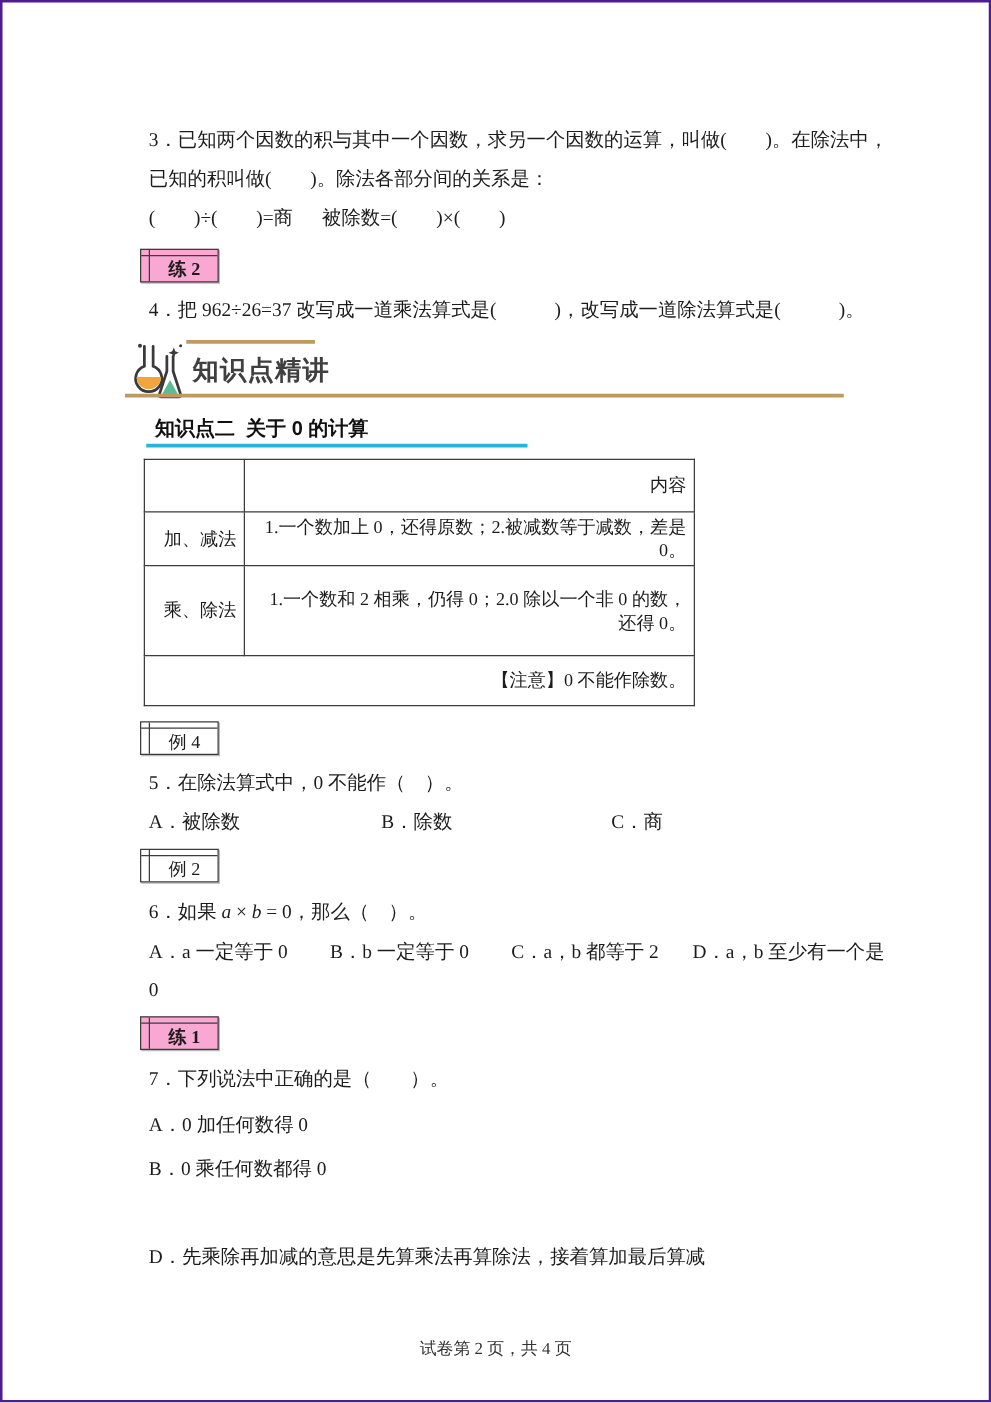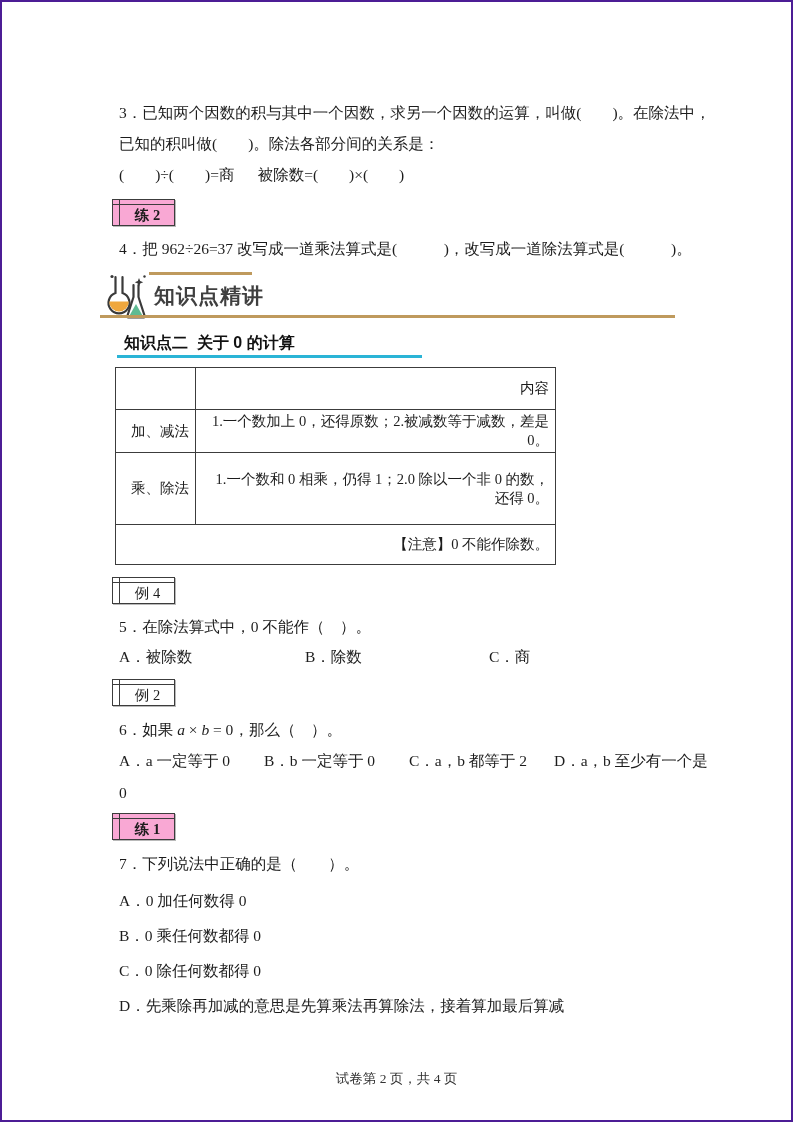--- a/index.html
+++ b/index.html
@@ -115,21 +115,21 @@
         <tr class="row-head">
       <td class="col-label"></td>
       <td>内容</td>
     </tr>
     <tr class="row-1">
       <td class="col-label">加、减法</td>
       <td>1.一个数加上 0，还得原数；2.被减数等于减数，差是 0。</td>
     </tr>
     <tr class="row-2">
       <td class="col-label">乘、除法</td>
-      <td>1.一个数和 0 相乘，仍得 1；2.0 除以一个非 0 的数，还得 0。</td>
+      <td>1.一个数和 2 相乘，仍得 0；2.0 除以一个非 0 的数，还得 0。</td>
     </tr>
     <tr class="row-note">
       <td colspan="2">【注意】0 不能作除数。</td>
     </tr>
   </tbody>
     </table>
 
   <div class="badge" style="top:575px">
     <span class="badge-label">例 4</span>
   </div>
@@ -154,18 +154,17 @@
   </div>
   <div class="line" style="top:780px">0</div>
 
   <div class="badge blue" style="top:811px">
     <span class="badge-label">练 1</span>
   </div>
 
   <div class="line" style="top:851px">7．下列说法中正确的是（　　）。</div>
   <div class="line" style="top:888px">A．0 加任何数得 0</div>
   <div class="line" style="top:923px">B．0 乘任何数都得 0</div>
-  <div class="line" style="top:958px">C．0 除任何数都得 0</div>
   <div class="line" style="top:993px">D．先乘除再加减的意思是先算乘法再算除法，接着算加最后算减</div>
 
   <div class="footer">试卷第 2 页，共 4 页</div>
 
 </div>
 
 </body></html>

